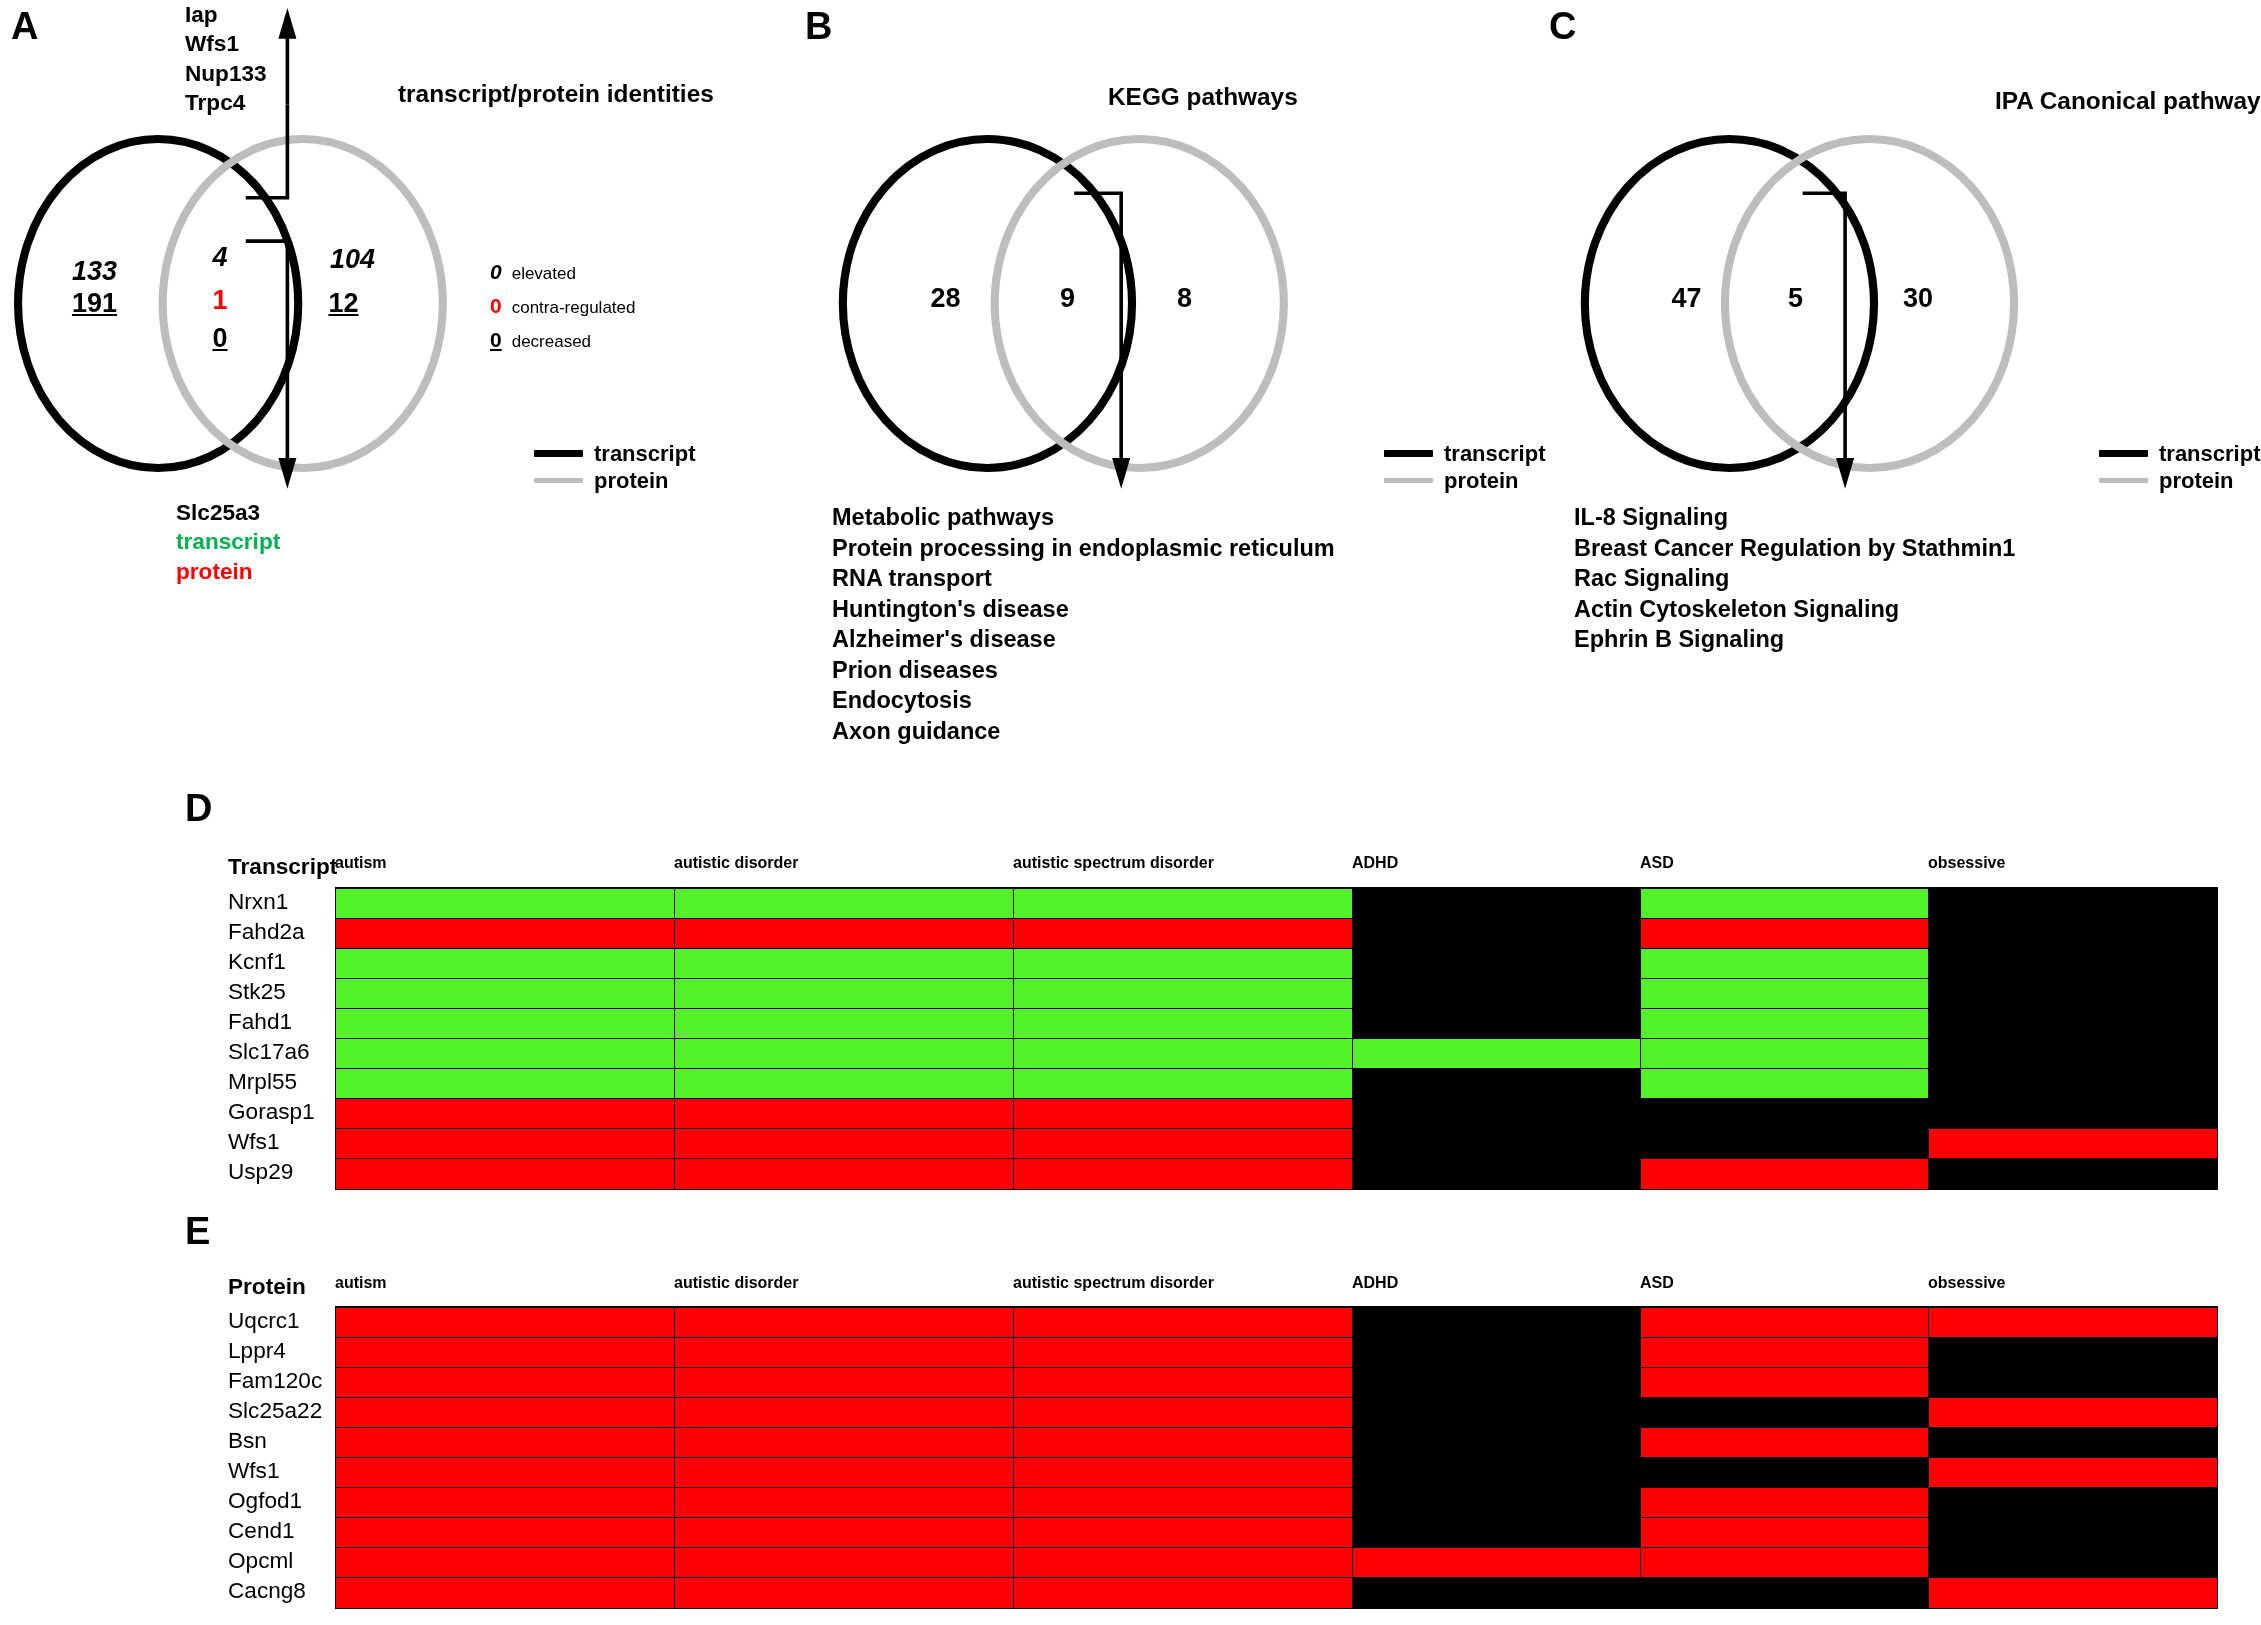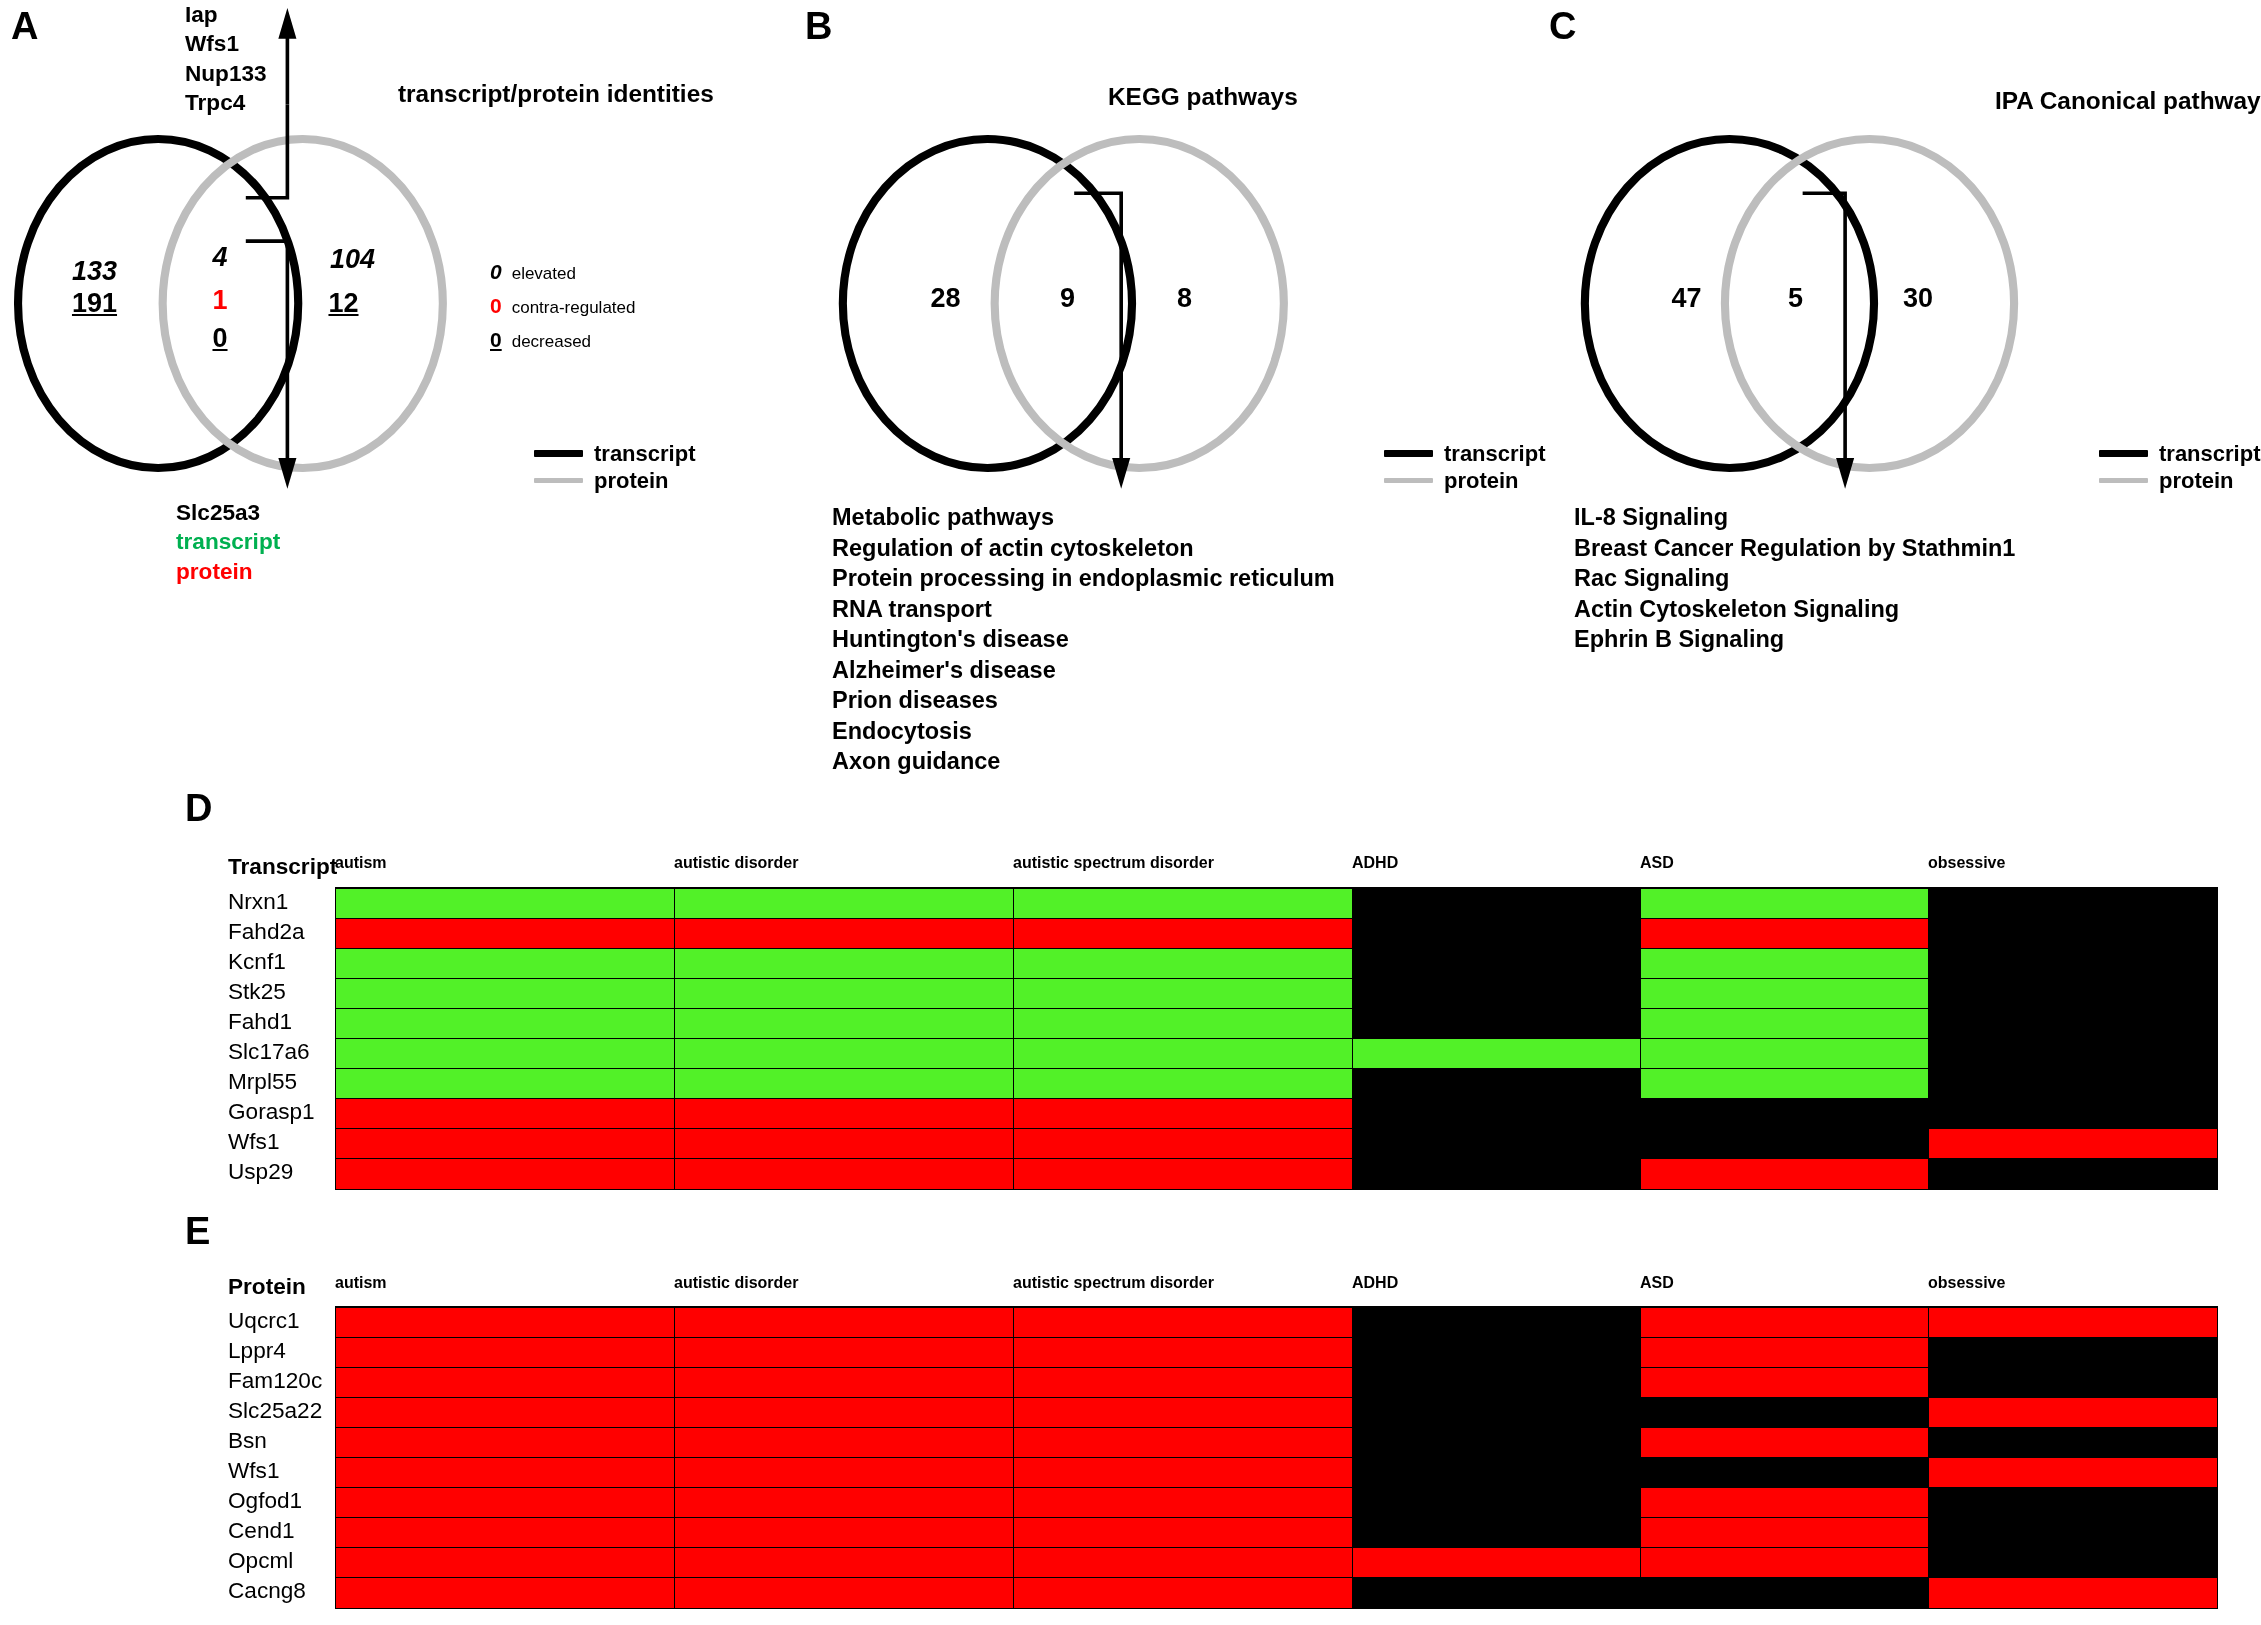--- a/index.html
+++ b/index.html
@@ -142,21 +142,20 @@
     <polygon points="320,420 310,386 330,386" fill="#000"></polygon>
   </svg>
 </div>
 
 <div class="venn-num" style="left:905px;top:283px;width:81px;">28</div>
 <div class="venn-num" style="left:1045px;top:283px;width:45px;">9</div>
 <div class="venn-num" style="left:1162px;top:283px;width:45px;">8</div>
 
 <div class="stack big" style="left:832px;top:502px;width:669px;">
   <div>Metabolic pathways</div>
-  <div>Regulation of actin cytoskeleton</div>
   <div>Protein processing in endoplasmic reticulum</div>
   <div>RNA transport</div>
   <div>Huntington's disease</div>
   <div>Alzheimer's disease</div>
   <div>Prion diseases</div>
   <div>Endocytosis</div>
   <div>Axon guidance</div>
 </div>
 
 <div class="linelegend" style="left:1384px;top:440px;">

